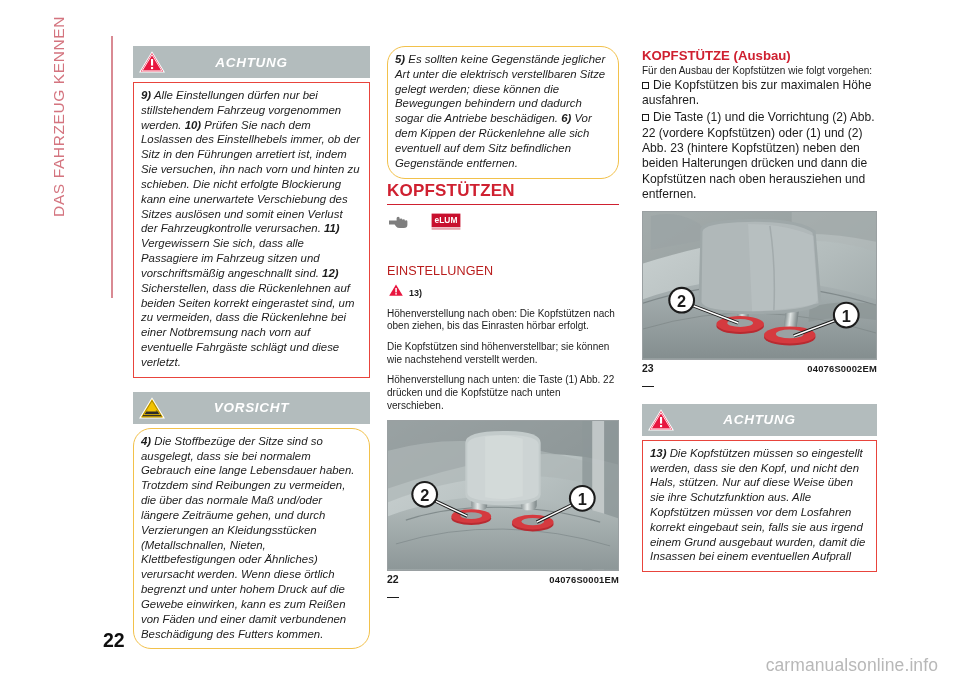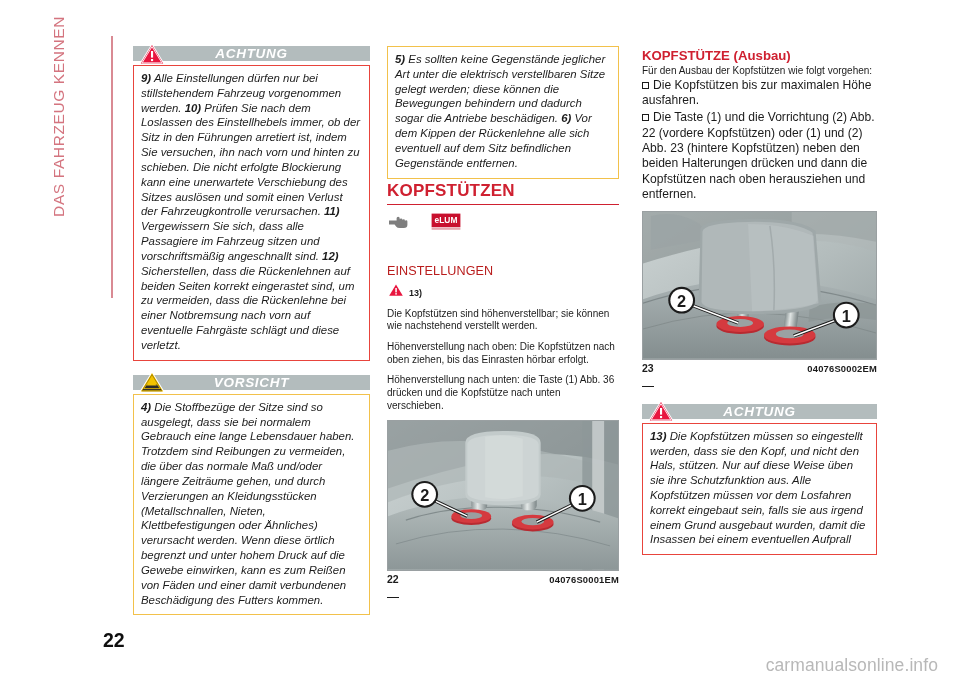--- a/index.html
+++ b/index.html
@@ -44,21 +44,21 @@
   
   .col { position: absolute; top: 46px; }
   #col-1 { left: 133px; width: 237px; }
   #col-2 { left: 387px; width: 232px; }
   #col-3 { left: 642px; width: 235px; }
 
   
   .warn-head {
     display: flex; align-items: center;
     background: #b3bcbd;
-    height: 15px;
+    height: 32px;
     padding-left: 4px;
     margin-bottom: 4px;
   }
   .warn-head .glyph { width: 30px; height: 26px; flex: 0 0 30px; }
   .warn-head .htxt {
     flex: 1 1 auto;
     text-align: center;
     color: #ffffff;
     font-weight: bold;
     font-style: italic;
@@ -67,21 +67,21 @@
     padding-right: 34px;
   }
   .warn-body {
     border: 1px solid #e8443c;
     padding: 5px 7px 7px 7px;
     font-style: italic;
     font-size: 11.4px;
     line-height: 1.30;
     color: #1c1c1c;
   }
-  .warn-body.caution { border-color: #f2c14b; }
+  .warn-body.caution { border-color: #f2c14b; border-radius: 18px; }
   .warn-body b { font-style: italic; font-weight: bold; }
 
   
   p.txt {
     font-size: 10px;
     line-height: 1.27;
     color: #1b1b1b;
     margin-bottom: 8px;
   }
   p.txt:last-child { margin-bottom: 0; }
@@ -233,23 +233,23 @@
         <svg viewBox="0 0 18 16" width="18" height="16">
           <path d="M9 1.3 L17 14.4 L1 14.4 Z" fill="#ffffff"></path>
           <path d="M9 2.4 L15.8 13.8 L2.2 13.8 Z" fill="#e8163f"></path>
           <rect x="8.3" y="6.0" width="1.5" height="4.4" fill="#ffffff"></rect>
           <rect x="8.3" y="11.1" width="1.5" height="1.5" fill="#ffffff"></rect>
         </svg>
       </span>
       <span class="ref-num">13)</span>
     </div>
 
+    <p class="txt">Höhenverstellung nach oben: Die Kopfstützen nach oben ziehen, bis das Einrasten hörbar erfolgt.</p>
     <p class="txt">Die Kopfstützen sind höhenverstellbar; sie können wie nachstehend verstellt werden.</p>
-    <p class="txt">Höhenverstellung nach oben: Die Kopfstützen nach oben ziehen, bis das Einrasten hörbar erfolgt.</p>
-    <p class="txt">Höhenverstellung nach unten: die Taste (1) Abb. 36 drücken und die Kopfstütze nach unten verschieben.</p>
+    <p class="txt">Höhenverstellung nach unten: die Taste (1) Abb. 22 drücken und die Kopfstütze nach unten verschieben.</p>
 
     <div class="figure">
       <svg class="fig-img" viewBox="0 0 232 150">
         <defs>
           <linearGradient id="g22bg" x1="0" y1="0" x2="1" y2="1">
             <stop offset="0" stop-color="#cfd6d6"></stop>
               <stop offset="0.5" stop-color="#b9c2c2"></stop>
             <stop offset="1" stop-color="#9aa4a5"></stop>
           </linearGradient>
           <linearGradient id="g22hr" x1="0" y1="0" x2="1" y2="0">

